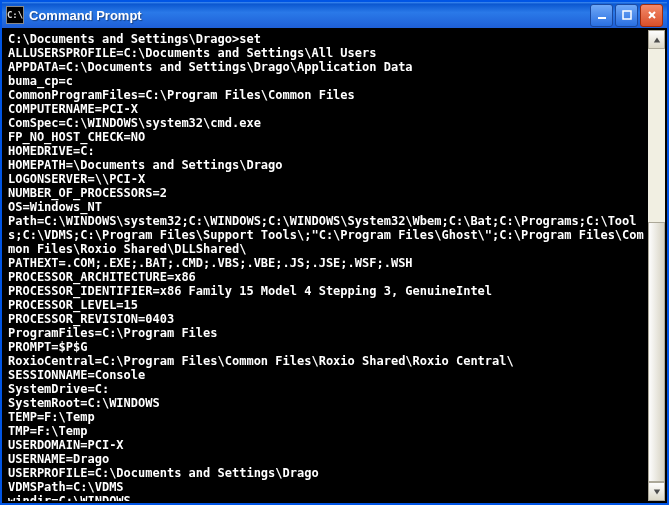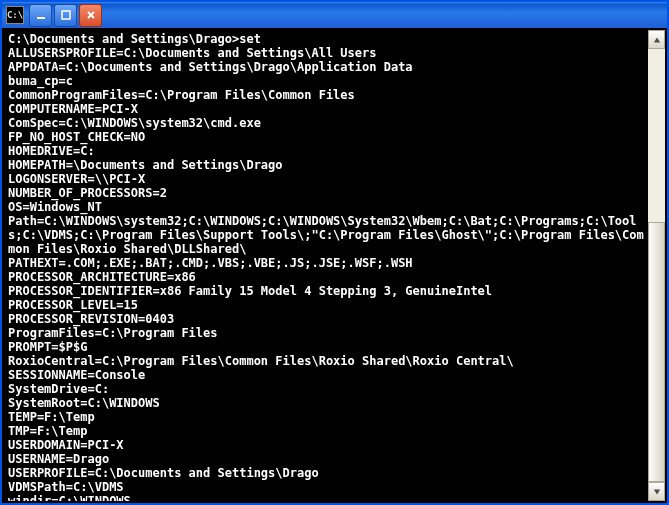--- a/index.html
+++ b/index.html
@@ -126,20 +126,21 @@
     border: 1px solid #aca899;
   }
 </style>
 </head>
 <body>
 
 <div class="window">
 
   <div class="titlebar">
     <div class="app-icon">C:\</div>
+    <div class="title-text">Command Prompt</div>
     <div class="win-btns">
       <div class="win-btn">
         <svg viewBox="0 0 10 10">
           <rect x="1" y="7" width="8" height="2" fill="#fff"></rect>
         </svg>
       </div>
       <div class="win-btn">
         <svg viewBox="0 0 10 10">
           <rect x="1" y="1" width="8" height="8" fill="none" stroke="#fff" stroke-width="1.5"></rect>
         </svg>

